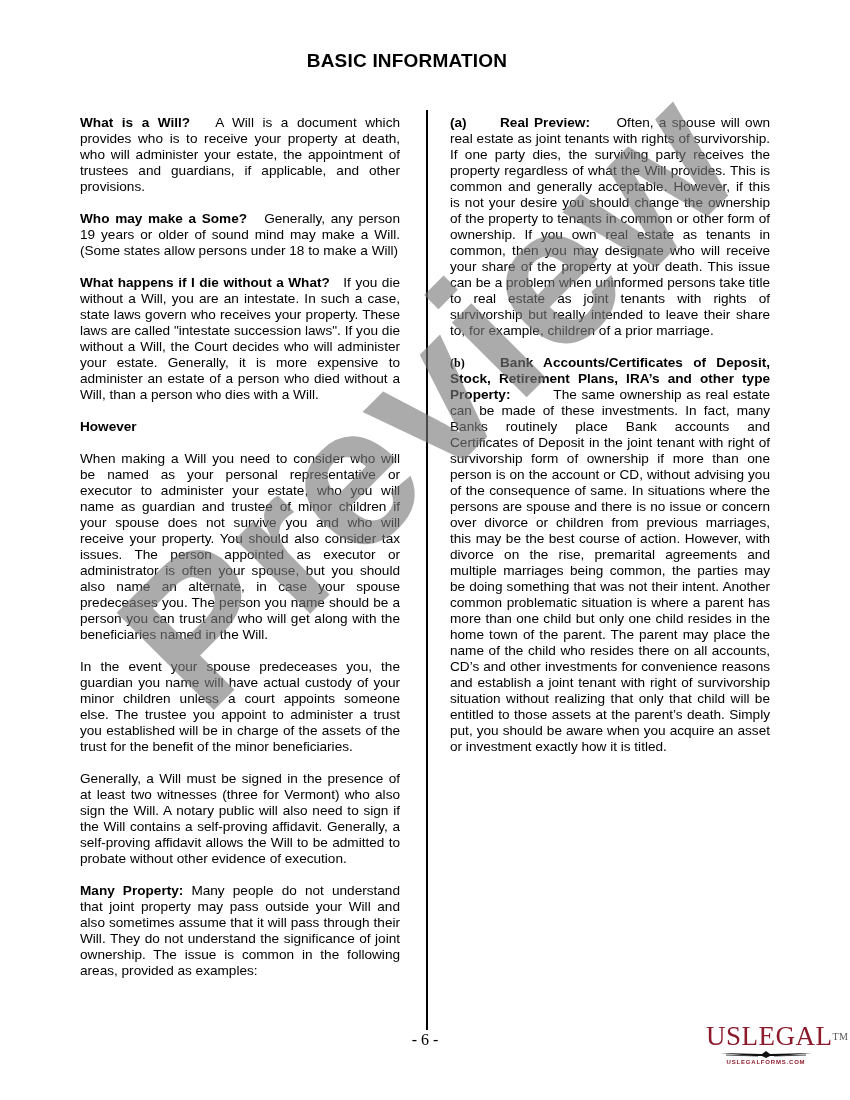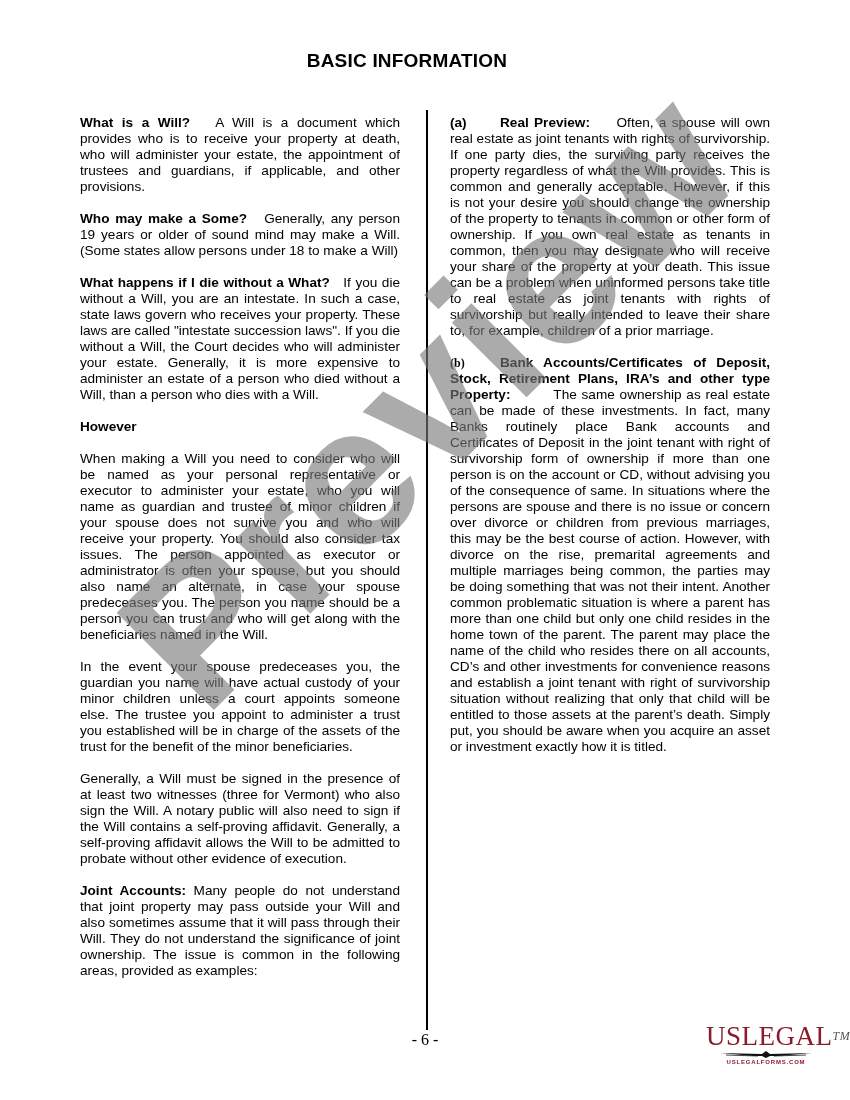--- a/index.html
+++ b/index.html
@@ -17,21 +17,21 @@
   .page-num { position: absolute; top: 1031px; left: 0; width: 850px; text-align: center;
               font-family: "Liberation Serif", serif; font-size: 16px; }
   .watermark { position: absolute; left: 85px; top: 600px; width: 800px;
                transform-origin: 0 0; transform: rotate(-45deg);
                font-family: "Liberation Sans", sans-serif; font-weight: bold;
                font-size: 200px; color: rgba(120,120,120,0.62); letter-spacing: 2px;
                pointer-events: none; white-space: nowrap; line-height: 1; }
   .logo { position: absolute; left: 706px; top: 1023px; width: 120px; height: 45px; text-align: center; }
   .logo .brand { font-family: "Liberation Serif", serif; font-size: 27px; color: #8b1a2b;
                  letter-spacing: 0.5px; line-height: 27px; }
-  .logo .brand .tm { font-size: 12px; vertical-align: top; color: #555; font-style: italic; }
+  .logo .brand .tm { font-size: 10px; vertical-align: top; color: #555; }
   .logo svg { display: block; margin: 0 auto; }
   .logo .url { font-size: 6px; color: #8b1a2b; letter-spacing: 0.8px; font-weight: bold; }
   .lab { display: inline-block; }
 </style>
 </head>
 <body>
 
 <div class="title">BASIC INFORMATION</div>
 
 <div class="divider"></div>
@@ -47,21 +47,21 @@
   </p>
   <p>
     <span class="b">What happens if I die without a What?</span>&nbsp;&nbsp;
     <span>If you die without a Will, you are an intestate.  In such a case, state laws govern who receives your property. These laws are called "intestate succession laws". If you die without a Will, the Court decides who will administer your estate.  Generally, it is more expensive to administer an estate of a person who died without a Will, than a person who dies with a Will.</span>
   </p>
   <p class="b">However</p>
   <p>When making a Will you need to consider who will be named as your personal representative or executor to administer your estate, who you will name as guardian and trustee of minor children if your spouse does not survive you and who will receive your property.  You should also consider tax issues.  The person appointed as executor or administrator is often your spouse, but you should also name an alternate, in case your spouse predeceases you.  The person you name should be a person you can trust and who will get along with the beneficiaries named in the Will.</p>
   <p>In the event your spouse predeceases you, the guardian you name will have actual custody of your minor children unless a court appoints someone else.  The trustee you appoint to administer a trust you established will be in charge of the assets of the trust for the benefit of the minor beneficiaries.</p>
   <p>Generally, a Will must be signed in the presence of at least two witnesses (three for Vermont) who also sign the Will.  A notary public will also need to sign if the Will contains a self-proving affidavit. Generally, a self-proving affidavit allows the Will to be admitted to probate without other evidence of execution.</p>
   <p>
-    <span class="b">Joint Accounts:</span>
+    <span class="b">Many Property:</span>
     <span>Many people do not understand that joint property may pass outside your Will and also sometimes assume that it will pass through their Will.  They do not understand the significance of joint ownership.  The issue is common in the following areas, provided as examples:</span>
   </p>
 </div>
 
 <div class="col right">
   <p>
     <span class="b lab" style="width:50px">(a)</span><span class="b">Real Preview:</span>&nbsp;&nbsp;&nbsp;&nbsp;
     <span>Often, a spouse will own real estate as joint tenants with rights of survivorship.  If one party dies, the surviving party receives the property regardless of what the Will provides.  This is common and generally acceptable.  However, if this is not your desire you should change the ownership of the property to tenants in common or other form of ownership.  If you own real estate as tenants in common, then you may designate who will receive your share of the property at your death.  This issue can be a problem when uninformed persons take title to real estate as joint tenants with rights of survivorship but really intended to leave their share to, for example, children of a prior marriage.</span>
   </p>
   <p>

